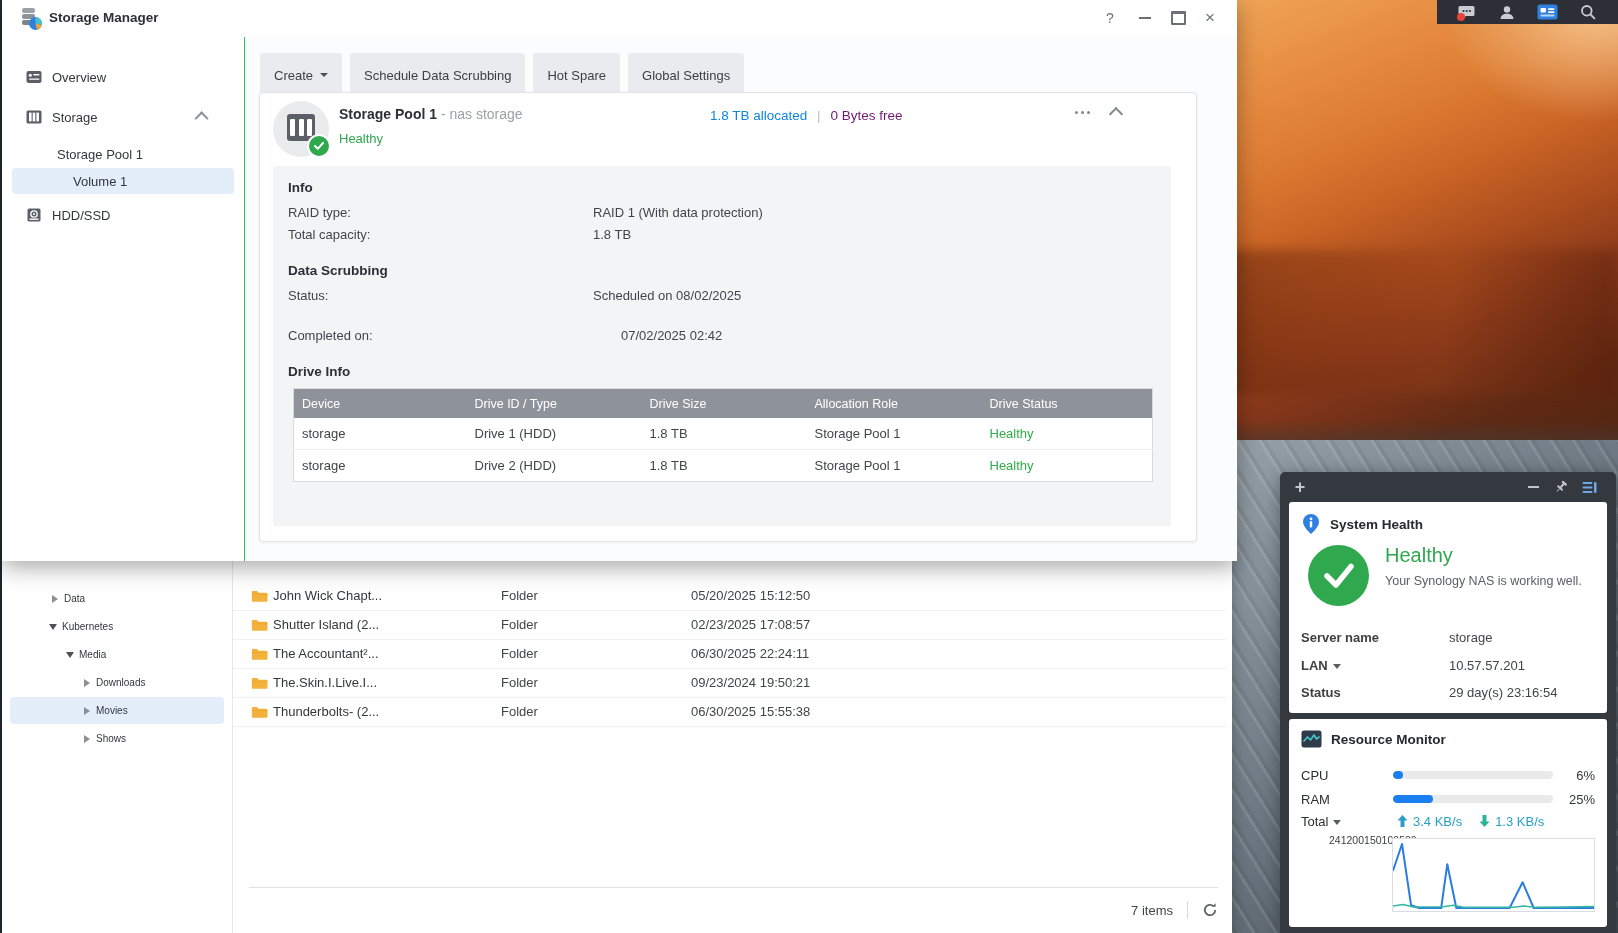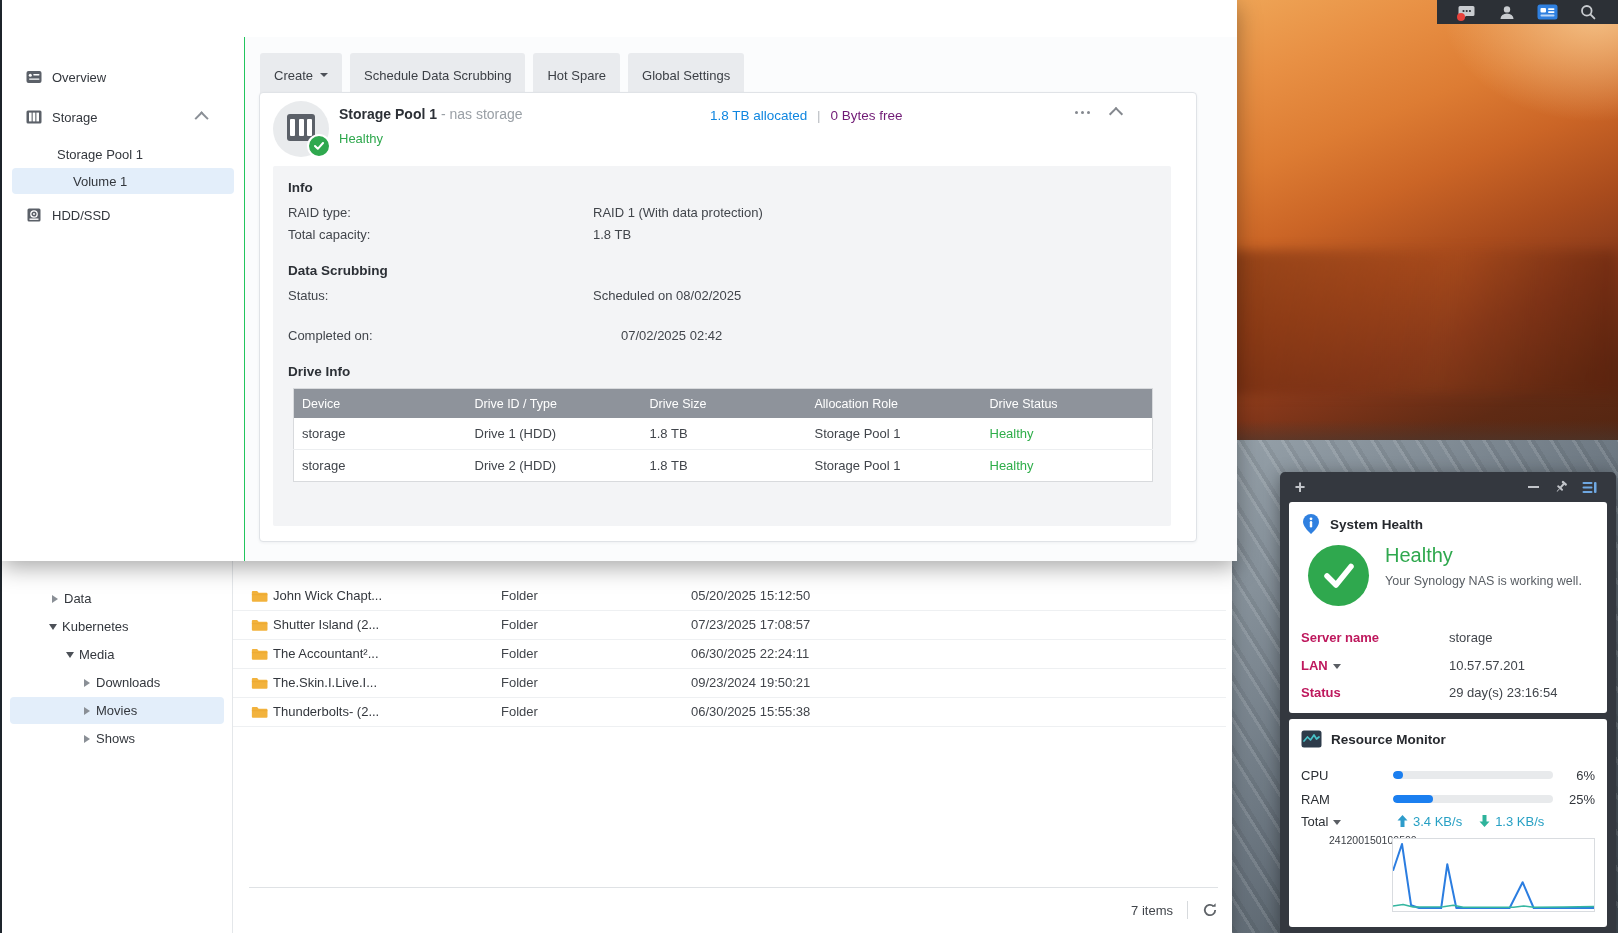--- a/index.html
+++ b/index.html
@@ -31,21 +31,21 @@
   .window{position:absolute;background:#fff;box-shadow:0 6px 22px rgba(0,0,0,.35);}
 
   
   #fs{left:2px;top:556px;width:1230px;height:377px;z-index:10;box-shadow:0 0 14px rgba(0,0,0,.3);}
   .fs-tree{position:absolute;left:0;top:0;width:230px;height:100%;border-right:1px solid #e4e7ea;background:#fff;}
   .tree-item{position:absolute;left:8px;right:8px;height:27px;display:flex;align-items:center;border-radius:4px;cursor:pointer;}
   .tree-item.sel{background:#e3eefa;}
   .tw{width:14px;display:flex;justify-content:center;flex:none;}
   .arr-r{width:0;height:0;border-left:6px solid #8a8f96;border-top:4px solid transparent;border-bottom:4px solid transparent;}
   .arr-d{width:0;height:0;border-top:6px solid #4d5158;border-left:4px solid transparent;border-right:4px solid transparent;}
-  .tree-item span.lbl{font-size:13px;color:#33373d;margin-left:2px;}
+  .tree-item span.lbl{font-size:10px;color:#33373d;margin-left:2px;}
   .fs-content{position:absolute;left:231px;top:0;right:0;height:100%;background:#fff;}
   .frow{position:absolute;left:0;right:6px;height:29px;display:flex;align-items:center;border-bottom:1px solid #eef0f2;cursor:pointer;}
   .frow .fic{position:absolute;left:18px;width:17px;height:14px;}
   .frow .fname{position:absolute;left:40px;font-size:13px;color:#33373d;}
   .frow .ftype{position:absolute;left:268px;font-size:13px;color:#41454b;}
   .frow .fdate{position:absolute;left:458px;font-size:13px;color:#41454b;}
   .fs-status{position:absolute;left:16px;right:14px;top:331px;height:44px;border-top:1px solid #dfe2e5;
     display:flex;align-items:center;justify-content:flex-end;gap:14px;}
   .fs-status .cnt{font-size:13px;color:#41454b;}
   .vsep{width:1px;height:18px;background:#d7dadd;}
@@ -122,21 +122,21 @@
   .wcard{position:absolute;left:9px;width:318px;background:#fff;border-radius:3px;}
   #sh-card{top:30px;height:211px;}
   .wcard-title{position:absolute;left:12px;top:11px;display:flex;align-items:center;gap:9px;}
   .wcard-title b{font-size:13.5px;color:#26292e;}
   .sh-check{position:absolute;left:19px;top:43px;width:61px;height:61px;border-radius:50%;background:#2fa84e;
     display:flex;align-items:center;justify-content:center;}
   .sh-status{position:absolute;left:96px;top:42px;font-size:20px;color:#2fa84e;}
   .sh-desc{position:absolute;left:96px;top:70px;width:208px;font-size:12.5px;color:#595e64;line-height:19px;}
   .sh-rows{position:absolute;left:12px;right:12px;top:122px;}
   .sh-row{display:flex;align-items:center;height:27.5px;font-size:13px;}
-  .sh-row .k{width:148px;font-weight:bold;color:#be185d;display:flex;align-items:center;gap:5px;}
+  .sh-row .k{width:148px;font-weight:bold;color:#404040;display:flex;align-items:center;gap:5px;}
   .sh-row .v{color:#41454b;}
   .drop-caret{width:0;height:0;border-top:5px solid #5a5e64;border-left:4px solid transparent;border-right:4px solid transparent;margin-top:2px;}
   #rm-card{top:247px;height:208px;}
   .rm-row{position:absolute;left:12px;right:12px;height:16px;display:flex;align-items:center;font-size:13px;}
   .rm-row .k{width:52px;font-weight:normal;color:#2b2f34;flex:none;display:flex;align-items:center;gap:5px;}
   .bar{position:relative;width:160px;height:8px;border-radius:4px;background:#e8eaec;margin-left:40px;overflow:hidden;flex:none;}
   .bar i{position:absolute;left:0;top:0;bottom:0;border-radius:4px;background:#1b7ff0;display:block;}
   .pct{margin-left:auto;color:#33373d;}
   .net{display:flex;align-items:center;gap:5px;font-size:13px;color:#27a0c4;}
   .chart-y{position:absolute;left:40px;top:114px;width:58px;text-align:right;font-size:10.5px;color:#3a3e44;line-height:14.4px;display:flex;}
@@ -237,21 +237,21 @@
       <span class="ftype">Folder</span>
       <span class="fdate">05/20/2025 15:12:50</span>
     </div>
     <div class="frow" style="top:54px;">
       <svg class="fic" viewBox="0 0 20 16">
             <path d="M1 4 v9.5 a1.2 1.2 0 0 0 1.2 1.2 h16 a1.2 1.2 0 0 0 1.2 -1.2 V5.5 a1.2 1.2 0 0 0 -1.2 -1.2 H9 L7.2 2.2 H2.2 A1.2 1.2 0 0 0 1 3.4z" fill="#f2b23c"></path>
             <path d="M1 6 h18.4 v1 H1z" fill="#e9a227" opacity=".6"></path>
           </svg>
       <span class="fname">Shutter Island (2...</span>
       <span class="ftype">Folder</span>
-      <span class="fdate">07/23/2025 17:08:57</span>
+      <span class="fdate">02/23/2025 17:08:57</span>
     </div>
     <div class="frow" style="top:83px;">
       <svg class="fic" viewBox="0 0 20 16">
             <path d="M1 4 v9.5 a1.2 1.2 0 0 0 1.2 1.2 h16 a1.2 1.2 0 0 0 1.2 -1.2 V5.5 a1.2 1.2 0 0 0 -1.2 -1.2 H9 L7.2 2.2 H2.2 A1.2 1.2 0 0 0 1 3.4z" fill="#f2b23c"></path>
             <path d="M1 6 h18.4 v1 H1z" fill="#e9a227" opacity=".6"></path>
           </svg>
       <span class="fname">The Accountant²...</span>
       <span class="ftype">Folder</span>
       <span class="fdate">06/30/2025 22:24:11</span>
     </div>
@@ -278,20 +278,43 @@
       <span class="vsep"></span>
       <svg width="16" height="16" viewBox="0 0 16 16">
             <path d="M13.2 8 a5.2 5.2 0 1 1 -1.7 -3.85" fill="none" stroke="#5f6368" stroke-width="1.8"></path>
             <path d="M13.6 1.2 v3.6 h-3.6z" fill="#5f6368"></path>
           </svg>
     </div>
   </div>
 </div>
 
 <div class="window" id="sm">
+  <div class="sm-titlebar">
+    <svg class="app-ic" width="27" height="27" viewBox="0 0 27 27">
+      <rect x="5" y="3" width="13" height="5" rx="2" fill="#9aa1a9"></rect>
+      <rect x="5" y="9" width="13" height="5" rx="2" fill="#8b929a"></rect>
+      <rect x="5" y="15" width="13" height="5" rx="2" fill="#7c838b"></rect>
+      <circle cx="18.5" cy="18.5" r="6.5" fill="#2f80e0"></circle>
+      <path d="M18.5 18.5 L18.5 12 A6.5 6.5 0 0 1 24.8 20z" fill="#49c2c9"></path>
+      <path d="M18.5 18.5 L24.8 20 A6.5 6.5 0 0 1 20 24.8z" fill="#f0a43c"></path>
+    </svg>
+    <span class="sm-title">Storage Manager</span>
+    <div class="wc" style="left:1096px;">
+          <span>?</span>
+        </div>
+    <div class="wc wc-min" style="left:1131px;">
+          <i></i>
+        </div>
+    <div class="wc wc-max" style="left:1164px;">
+          <i></i>
+        </div>
+    <div class="wc wc-close" style="left:1196px;">
+          <span>×</span>
+        </div>
+  </div>
 
   <div class="sm-sidebar">
     <div class="side-item" style="top:27px;">
       <svg class="sic" viewBox="0 0 16 14">
             <rect x="0.5" y="1" width="15" height="12" rx="2" fill="#5b6068"></rect>
             <circle cx="4.3" cy="5.2" r="1.5" fill="#fff"></circle>
             <rect x="7.2" y="4" width="6.3" height="1.4" rx="0.7" fill="#fff"></rect>
             <rect x="3" y="8.4" width="10.5" height="1.3" rx="0.65" fill="#fff"></rect>
           </svg>
       <span>Overview</span>

